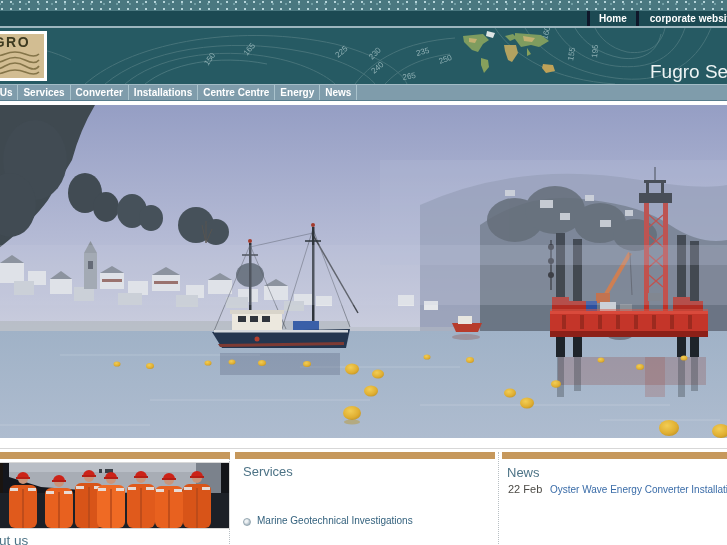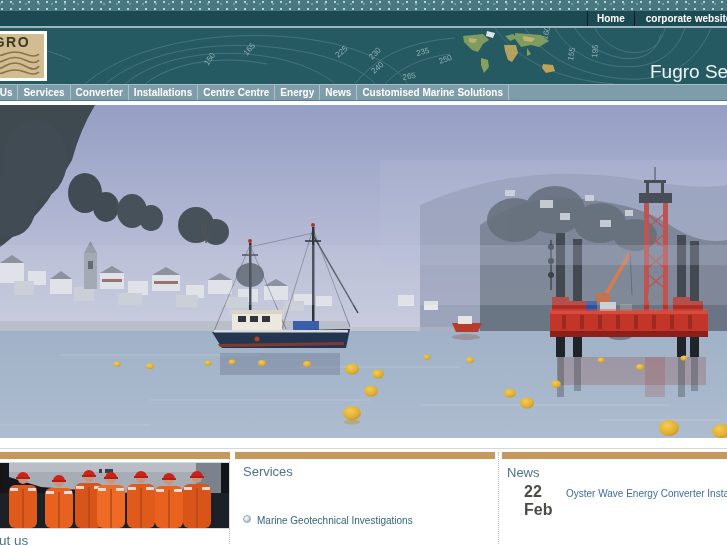--- a/index.html
+++ b/index.html
@@ -10,21 +10,21 @@
   
   .speckles{height:11px;background-color:#4a7880;
     background-image:radial-gradient(circle at 2px 2px, rgba(200,228,232,.85) .8px, transparent 1.3px),
                      radial-gradient(circle at 6px 4px, rgba(140,185,190,.6) .8px, transparent 1.3px);
     background-size:9px 7px,13px 9px;}
 
   
   .topbar{position:relative;height:15px;background:#1c4a53;}
   .topbar-items{position:absolute;left:632px;top:0;height:15px;display:flex;}
   .topbar-item{display:flex;align-items:center;padding:0 9px;color:#fff;font-size:10px;font-weight:bold;
-    border-left:1px solid #0f172a;cursor:pointer;}
+    border-left:3px solid #0f172a;cursor:pointer;}
   .topbar-item:last-child{border-right:1px solid #6e939c;padding:0 9px 0 11px;}
   .lightline{height:2px;background:#9db6be;}
 
   
   .header{position:relative;height:56px;background:#265a63;overflow:hidden;}
   .header svg.contours{position:absolute;left:0;top:0;}
   .logo{position:absolute;left:0;top:3px;width:92px;height:50px;background:#fff;padding:3px;box-sizing:border-box;cursor:pointer;}
   .logo-inner{width:100%;height:100%;background:#d2bd92;display:flex;flex-direction:column;align-items:center;justify-content:flex-start;}
   .logo-text{font-size:14px;font-weight:bold;letter-spacing:1.5px;color:#3d3a20;line-height:15px;margin-top:1px;}
   .map{position:absolute;left:502px;top:0;}
@@ -51,29 +51,29 @@
   .col3{left:547px;width:325px;}
   .tanbar{height:7px;background:#c6985c;}
   .vsep{position:absolute;top:14px;height:92px;width:0;border-left:1px dotted #b9c0c4;}
   .vsep1{left:274px;} .vsep2{left:543px;}
 
   .photo{margin:3px 0 0 15px;width:258px;height:65px;border:1px solid #d8d8d8;box-sizing:content-box;cursor:pointer;}
   .about-heading{margin:4px 0 0 20px;font-size:13.5px;color:#4d7386;}
 
   .col-heading{margin:5px 0 0 8px;font-size:13px;font-weight:normal;color:#4d7386;}
   .svc-list{list-style:none;margin:9px 0 0 8px;padding:0;}
-  .svc-item{display:flex;align-items:flex-start;height:11px;margin-bottom:12px;cursor:pointer;margin-top:36px;}
+  .svc-item{display:flex;align-items:flex-end;height:11px;margin-bottom:12px;cursor:pointer;margin-top:36px;}
   .bullet{width:8px;height:8px;border-radius:50%;margin-right:6px;flex:0 0 auto;
     background:radial-gradient(circle at 35% 35%, #eef2f4 0 25%, #bcc8d0 60%, #8da0ac 100%);
     border:1px solid #95a7b1;box-sizing:border-box;}
   .svc-link{font-size:10px;color:#33617d;white-space:nowrap;}
 
   .col3 .col-heading{margin-left:5px;margin-top:6px;}
   .news-row{display:flex;margin:3px 0 0 6px;align-items:baseline;}
-  .news-date{width:40px;font-size:16px;font-weight:bold;color:#4c4a45;flex:0 0 auto;margin-left:16px;}
+  .news-date{width:40px;font-size:11px;font-weight:normal;color:#4c4a45;flex:0 0 auto;}
   .news-link{font-size:10px;color:#3a6ca8;white-space:nowrap;margin-left:2px;cursor:pointer;}
 </style>
 </head>
 <body>
 
 <div class="viewport">
 <div class="site">
 
   <div class="speckles"></div>
 
@@ -157,21 +157,20 @@
   </div>
 
   <div class="nav">
     <div class="nav-item">About Us</div>
     <div class="nav-item">Services</div>
     <div class="nav-item">Converter</div>
     <div class="nav-item">Installations</div>
     <div class="nav-item">Centre Centre</div>
     <div class="nav-item">Energy</div>
     <div class="nav-item">News</div>
-    <div class="nav-item">Customised Marine Solutions</div>
   </div>
 
   <div class="gap4"></div>
 
   <div class="hero">
     <svg width="872" height="333" viewBox="-45 0 872 333" preserveAspectRatio="none">
       <defs>
         <linearGradient id="skyG" x1="0" y1="0" x2="0" y2="1">
           <stop offset="0" stop-color="#959ec4"></stop>
               <stop offset="0.55" stop-color="#b3b9d4"></stop>

